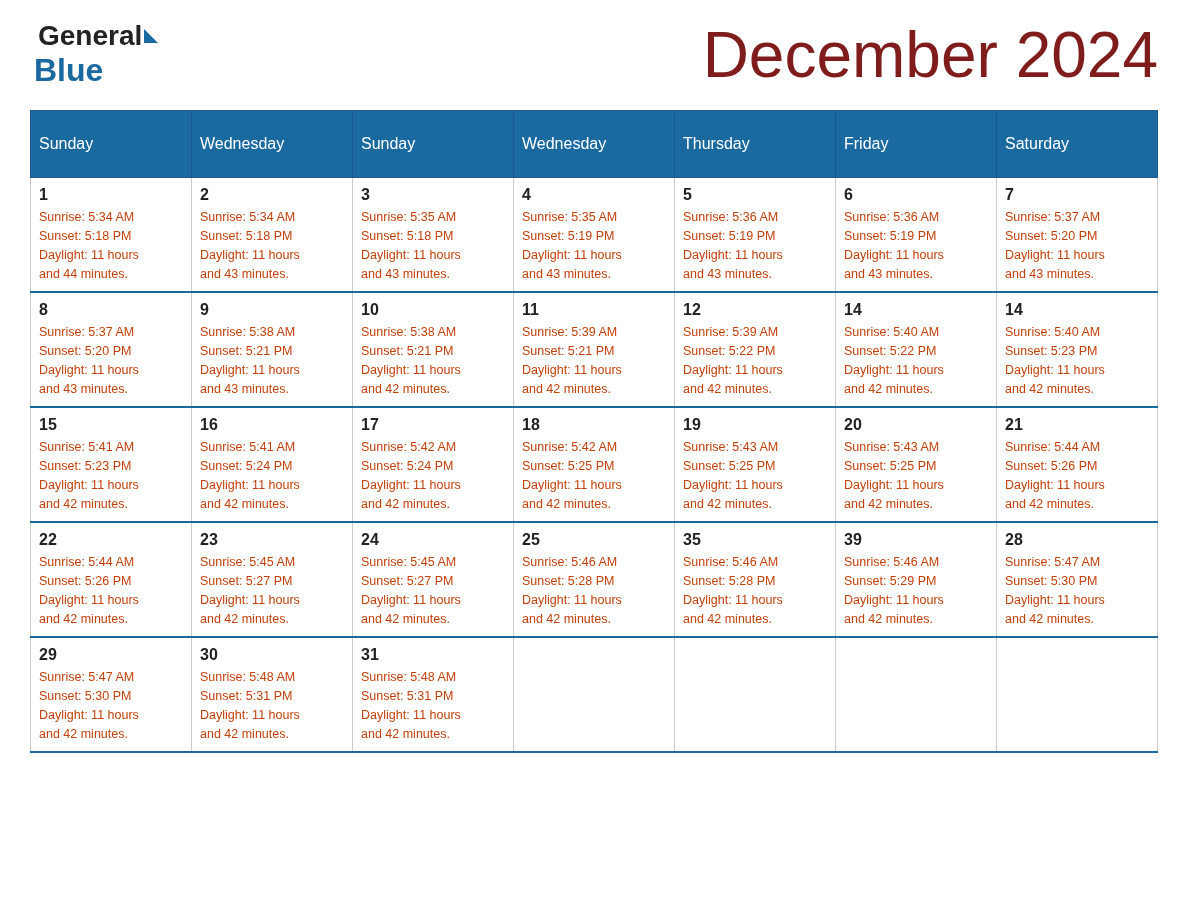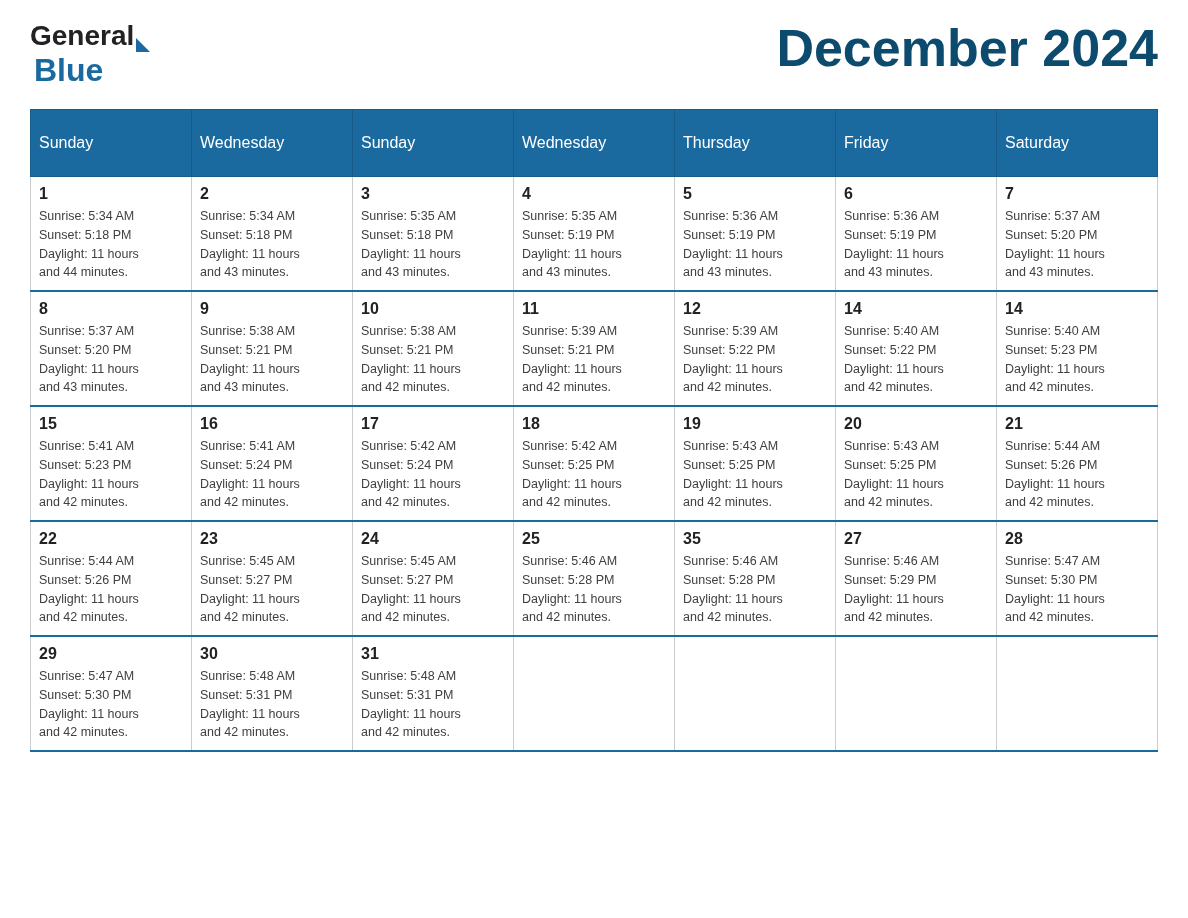--- a/index.html
+++ b/index.html
@@ -16,47 +16,48 @@
       align-items: flex-start;
       margin-bottom: 20px;
     }
     .logo {
       display: flex;
       flex-direction: column;
       align-items: flex-start;
     }
     .logo-text {
       display: flex;
-      align-items: flex-end;
+      align-items: center;
       font-size: 28px;
       font-weight: bold;
       color: #333;
+      margin-left: 8px;
     }
     .logo-general { color: #222; }
     .logo-arrow {
       width: 0;
       height: 0;
       border-left: 14px solid #1a6aa0;
       border-top: 14px solid transparent;
       border-bottom: 0px solid transparent;
       margin: 0 2px;
       display: inline-block;
     }
     .logo-blue {
       color: #1a6aa0;
       font-size: 32px;
       font-weight: bold;
     }
     .title-section {
       text-align: right;
     }
     .month-title {
-      font-size: 52px;
-      font-weight: bold;
-      color: #0c4a6e;
+      font-size: 64px;
+      font-weight: normal;
+      color: #7f1d1d;
       line-height: 1.1;
     }
     .location-title {
       font-size: 22px;
       color: #444;
       margin-top: 4px;
     }
     .calendar-table {
       width: 100%;
       border-collapse: collapse;
@@ -82,21 +83,21 @@
       border-bottom: 2px solid #1a6aa0;
     }
     .day-number {
       font-size: 16px;
       font-weight: bold;
       color: #222;
       margin-bottom: 4px;
     }
     .day-info {
       font-size: 12.5px;
-      color: #404040;
+      color: #c2410c;
       line-height: 1.5;
     }
     .empty-cell {
       background: #fff;
     }
   </style>
 </head>
 <body>
 
 <div class="header">
@@ -232,21 +233,21 @@
         </td>
         <td>
           <div class="day-number">25</div>
           <div class="day-info">Sunrise: 5:46 AM<br>Sunset: 5:28 PM<br>Daylight: 11 hours<br>and 42 minutes.</div>
         </td>
         <td>
           <div class="day-number">35</div>
           <div class="day-info">Sunrise: 5:46 AM<br>Sunset: 5:28 PM<br>Daylight: 11 hours<br>and 42 minutes.</div>
         </td>
         <td>
-          <div class="day-number">27</div>
+          <div class="day-number">39</div>
           <div class="day-info">Sunrise: 5:46 AM<br>Sunset: 5:29 PM<br>Daylight: 11 hours<br>and 42 minutes.</div>
         </td>
         <td>
           <div class="day-number">28</div>
           <div class="day-info">Sunrise: 5:47 AM<br>Sunset: 5:30 PM<br>Daylight: 11 hours<br>and 42 minutes.</div>
         </td>
       </tr>
       <tr>
         <td>
           <div class="day-number">29</div>

